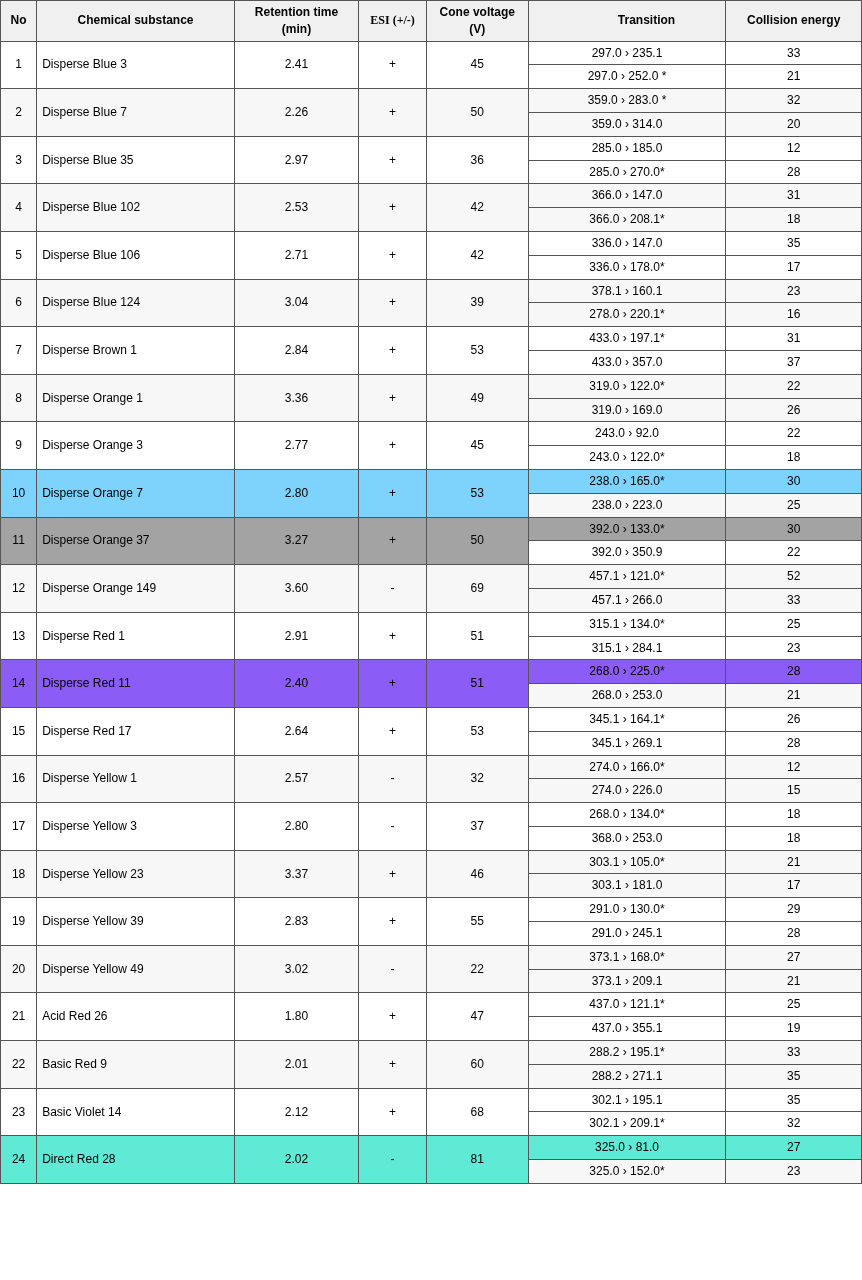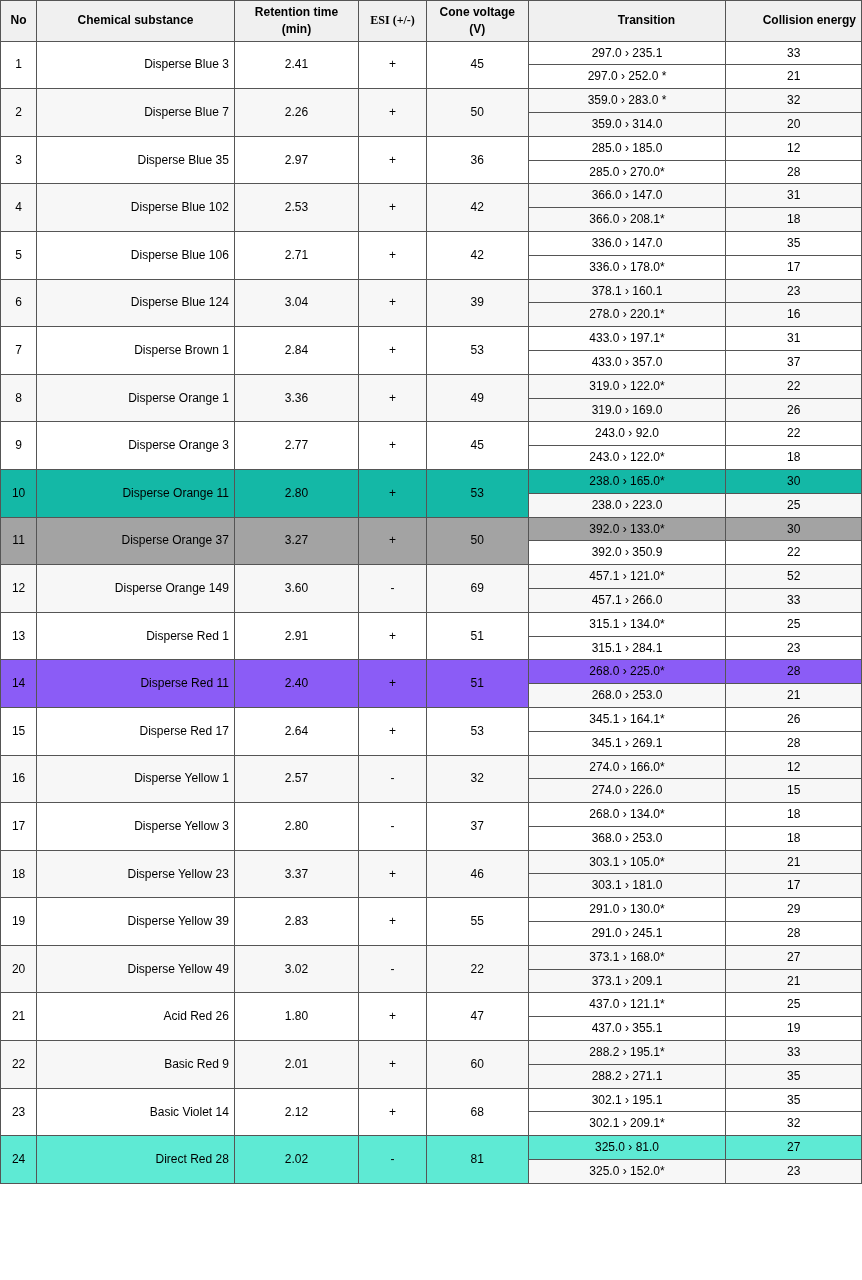--- a/index.html
+++ b/index.html
@@ -24,29 +24,29 @@
       text-align: center;
       vertical-align: middle;
       line-height: 1.4;
     }
     th {
       background: #f0f0f0;
       font-weight: bold;
       font-size: 12px;
     }
     td.left-align {
-      text-align: right;
+      text-align: left;
     }
     th.no-col { width: 32px; }
     th.chem-col { width: 175px; }
     th.ret-col { width: 110px; }
     th.esi-col { width: 60px; font-family: Liberation Serif, serif; }
     th.cone-col { width: 90px; }
     th.trans-col { width: 175px; padding-left: 44px; }
-    th.col-col { width: 120px; text-align: right; }
+    th.col-col { width: 120px; }
   </style>
 </head>
 <body>
 
 <div class="table-container">
   <table>
     <thead>
       <tr>
         <th class="no-col">No</th>
         <th class="chem-col">Chemical substance</th>
@@ -168,23 +168,23 @@
           <td rowspan="2">2.77</td>
           <td rowspan="2">+</td>
           <td rowspan="2">45</td>
           <td>243.0 › 92.0</td>
           <td>22</td>
         </tr>
         <tr style="background: rgb(255, 255, 255);">
           <td>243.0 › 122.0*</td>
           <td>18</td>
         </tr>
-        <tr style="background: #14b8a6;">
+        <tr style="background: #7dd3fc;">
           <td rowspan="2">10</td>
-          <td rowspan="2" class="left-align">Disperse Orange 11</td>
+          <td rowspan="2" class="left-align">Disperse Orange 7</td>
           <td rowspan="2">2.80</td>
           <td rowspan="2">+</td>
           <td rowspan="2">53</td>
           <td>238.0 › 165.0*</td>
           <td>30</td>
         </tr>
         <tr style="background: rgb(247, 247, 247);">
           <td>238.0 › 223.0</td>
           <td>25</td>
         </tr>

